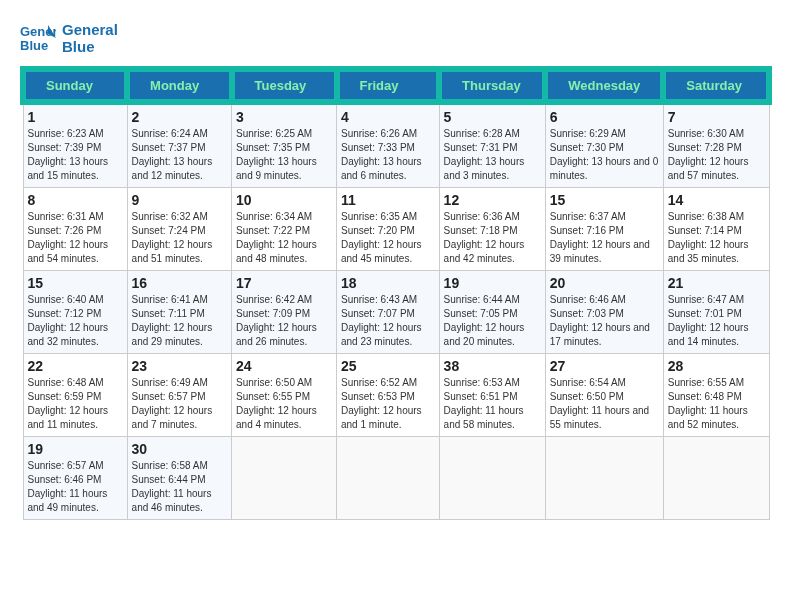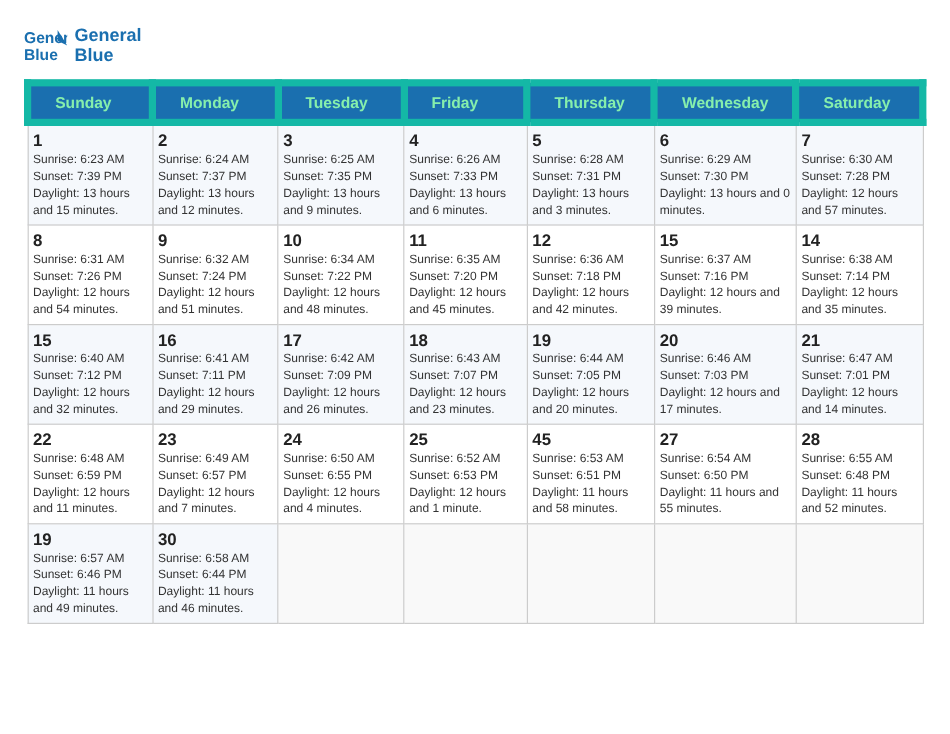--- a/index.html
+++ b/index.html
@@ -210,21 +210,21 @@
         </td>
         <td>
           <span class="day-num">24</span>
           <div class="day-info">Sunrise: 6:50 AM<br>Sunset: 6:55 PM<br>Daylight: 12 hours and 4 minutes.</div>
         </td>
         <td>
           <span class="day-num">25</span>
           <div class="day-info">Sunrise: 6:52 AM<br>Sunset: 6:53 PM<br>Daylight: 12 hours and 1 minute.</div>
         </td>
         <td>
-          <span class="day-num">45</span>
+          <span class="day-num">38</span>
           <div class="day-info">Sunrise: 6:53 AM<br>Sunset: 6:51 PM<br>Daylight: 11 hours and 58 minutes.</div>
         </td>
         <td>
           <span class="day-num">27</span>
           <div class="day-info">Sunrise: 6:54 AM<br>Sunset: 6:50 PM<br>Daylight: 11 hours and 55 minutes.</div>
         </td>
         <td>
           <span class="day-num">28</span>
           <div class="day-info">Sunrise: 6:55 AM<br>Sunset: 6:48 PM<br>Daylight: 11 hours and 52 minutes.</div>
         </td>

